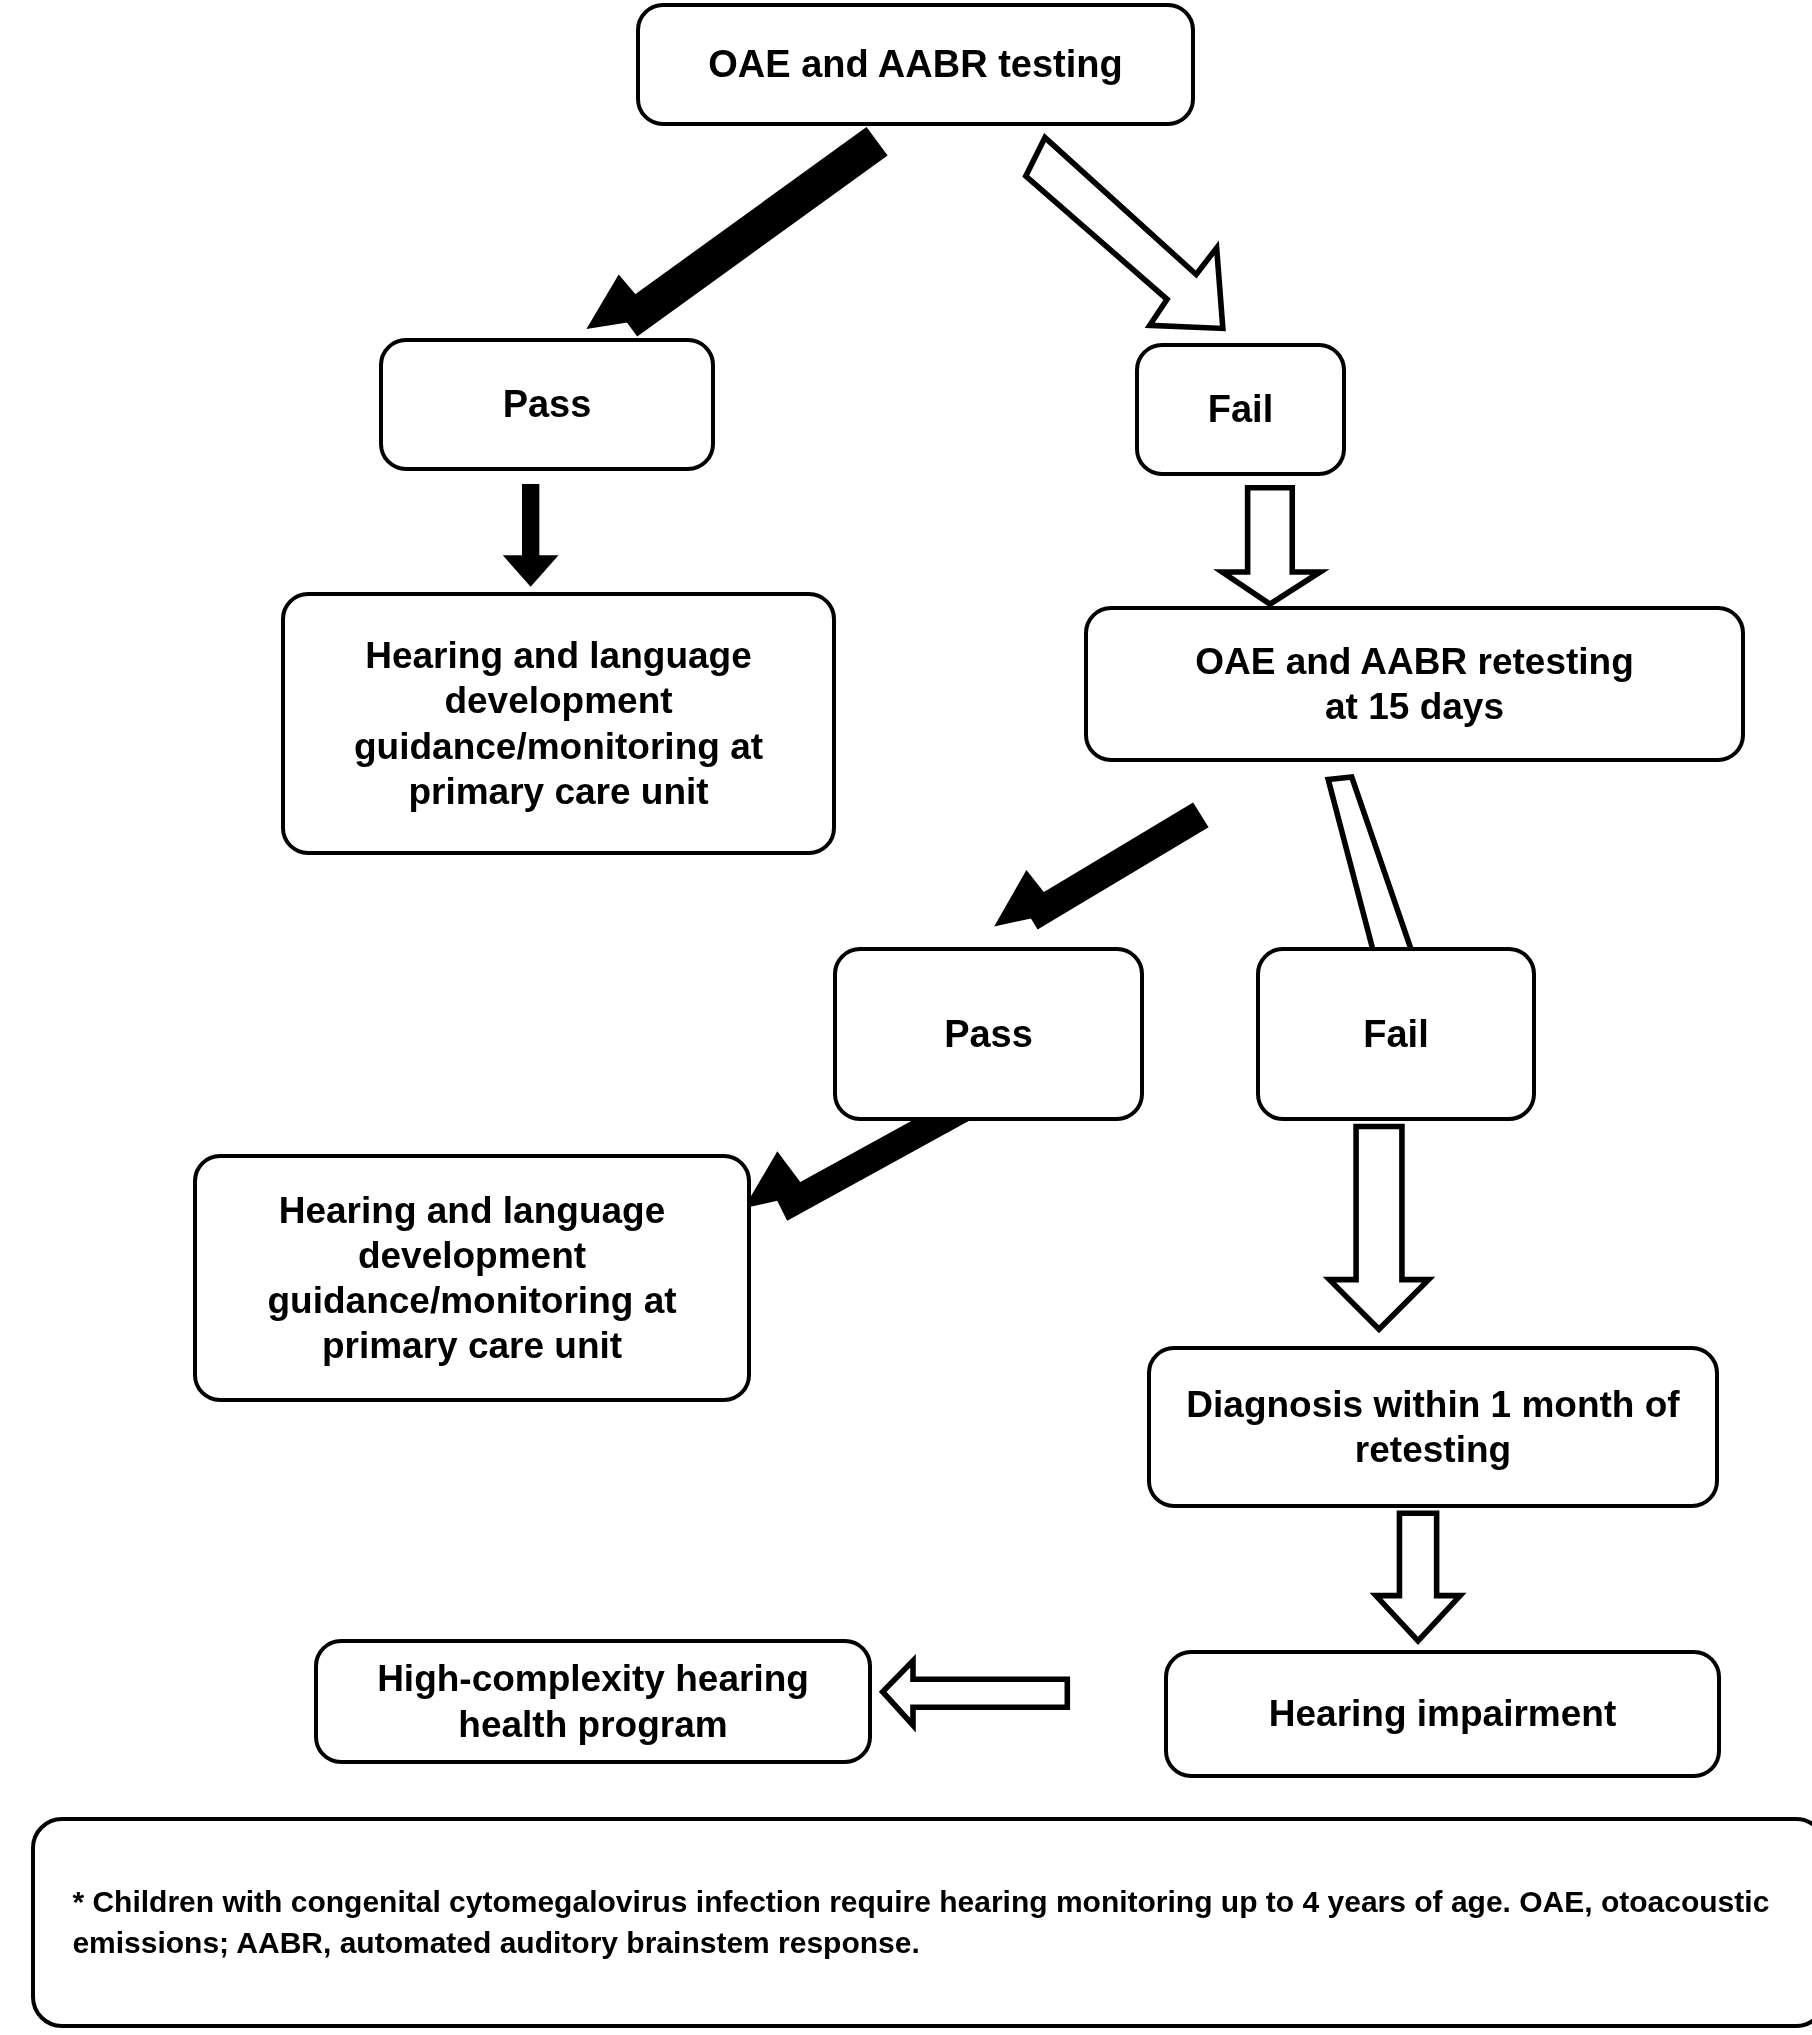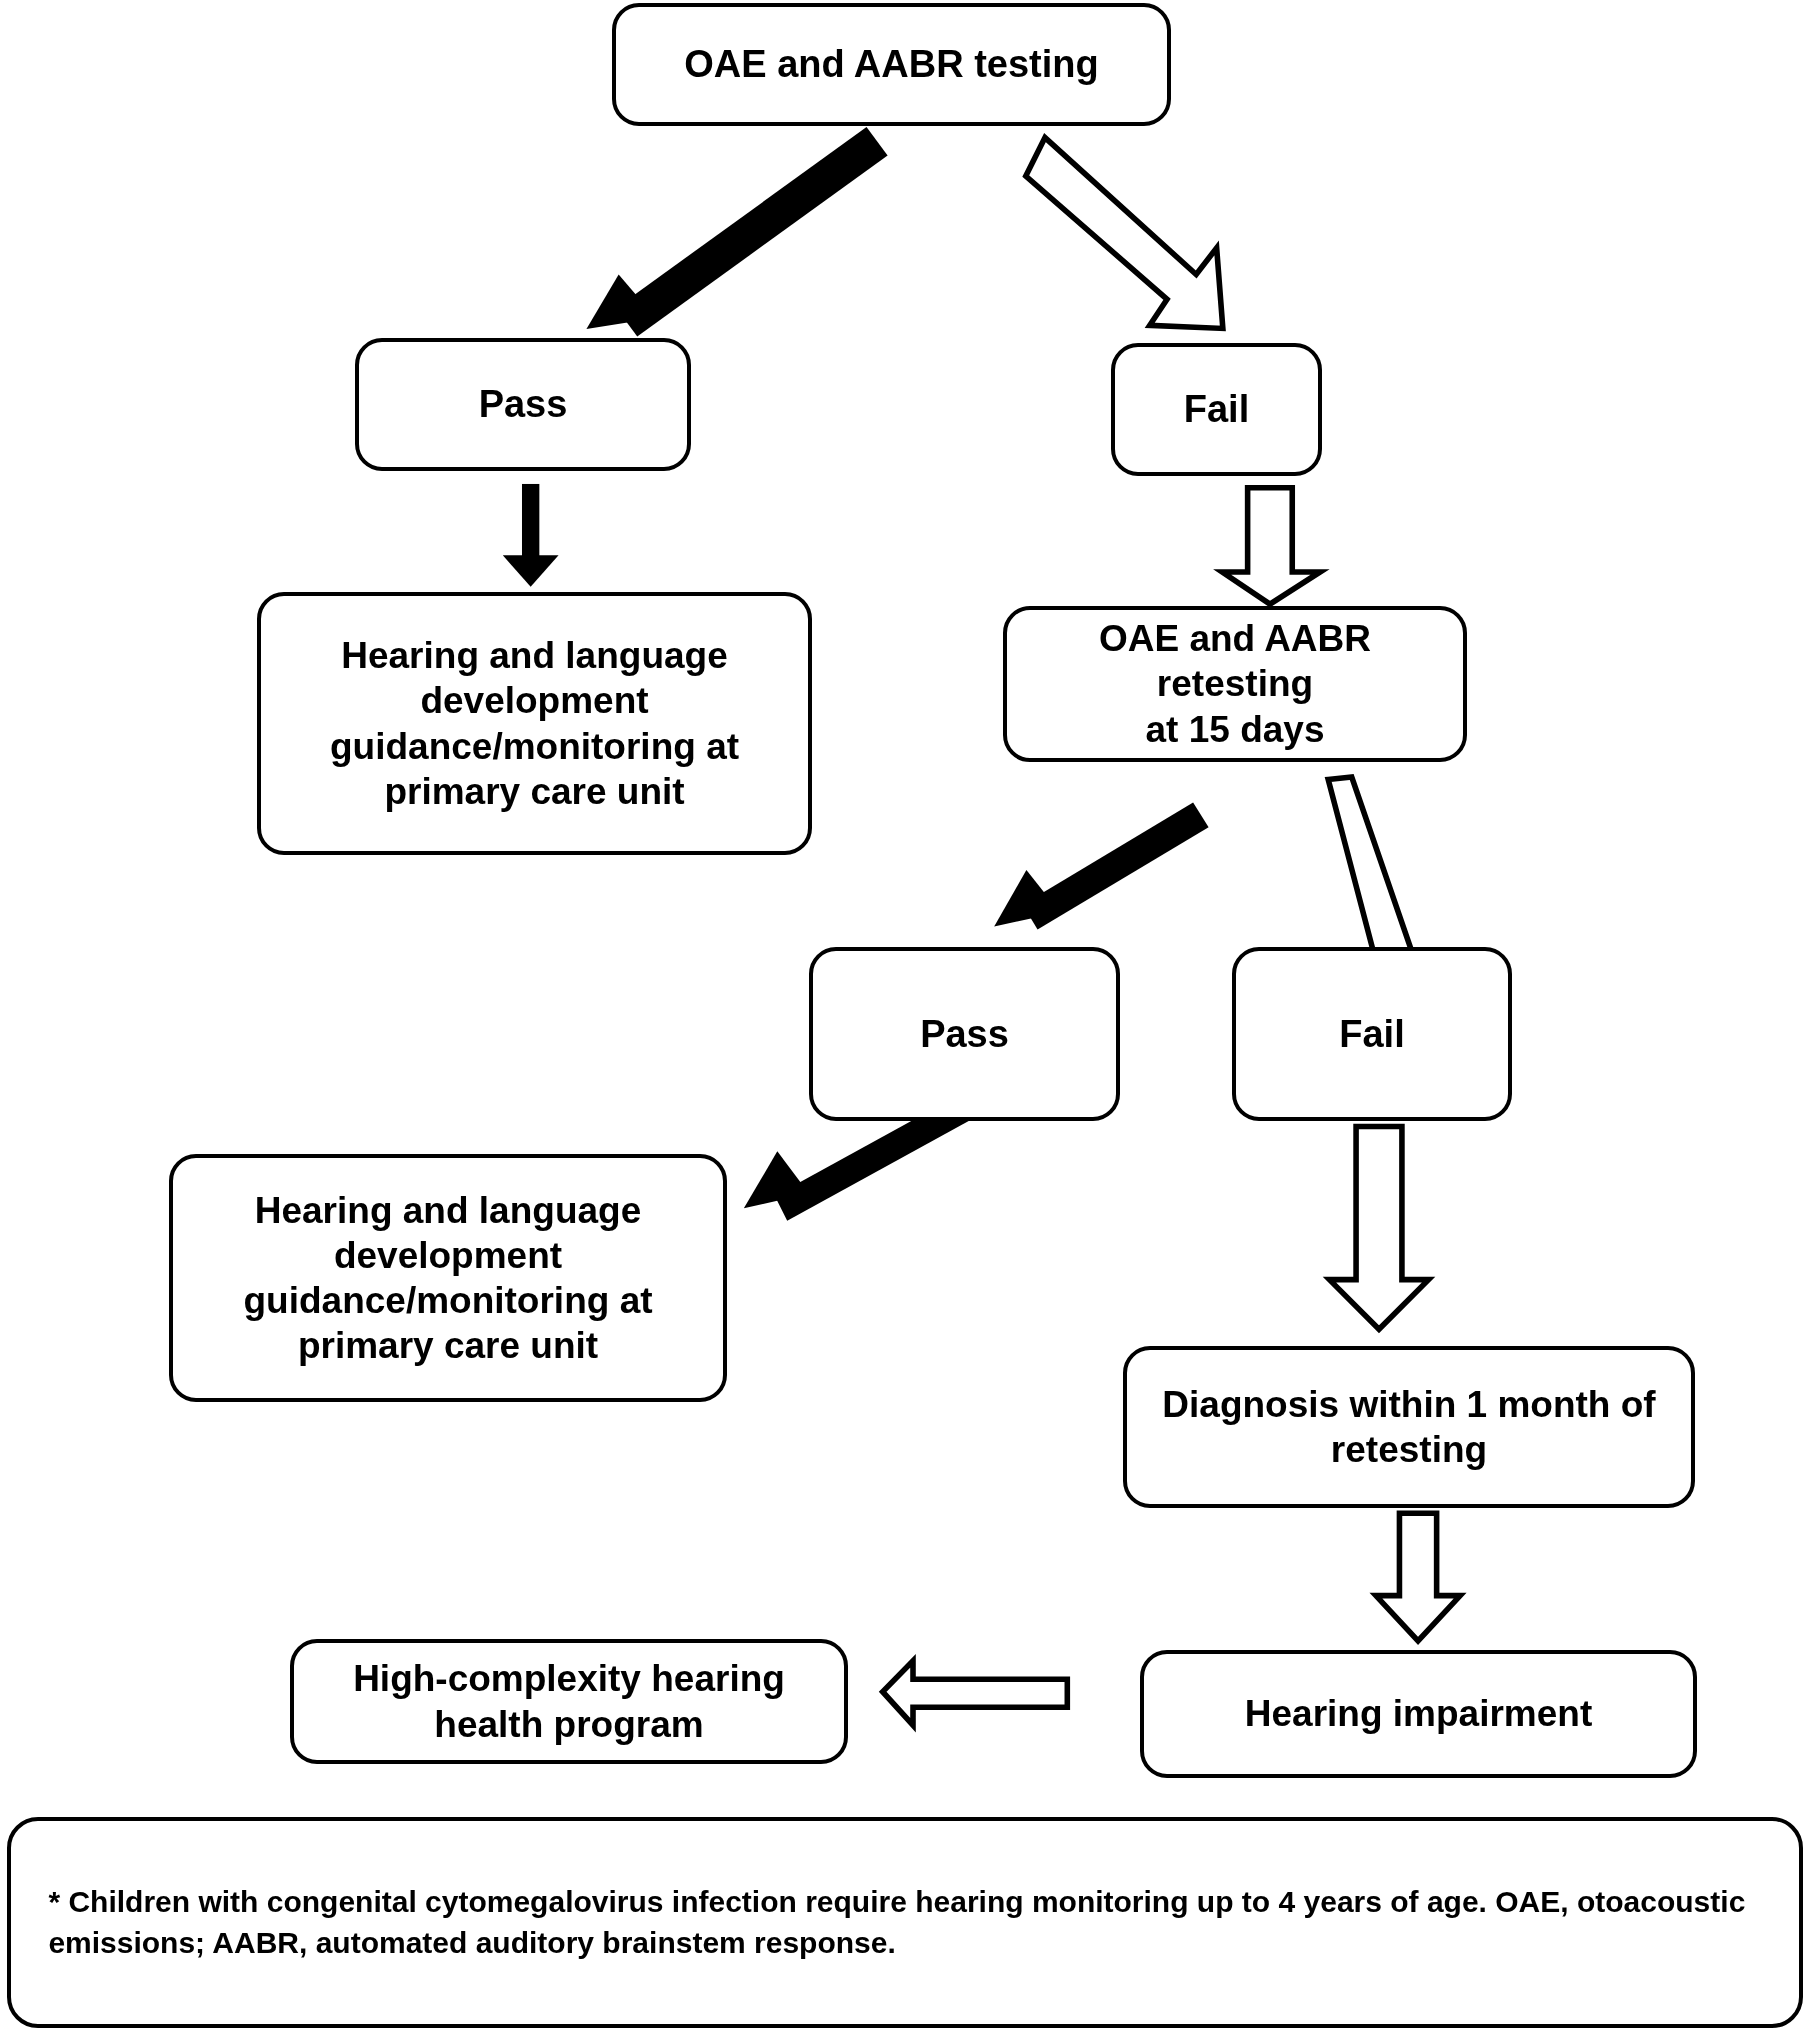--- a/index.html
+++ b/index.html
@@ -24,32 +24,33 @@
     border: 4.3px solid #000000;
     border-radius: 27px;
     display: flex;
     align-items: center;
     justify-content: center;
     text-align: center;
     font-weight: bold;
     color: #000000;
     line-height: 1.22;
     padding: 3.7px 11px;
+    margin-left: 24px;
   }
   .node .txt {
     white-space: pre-line;
     display: block;
     width: 100%;
   }
   
   #n-root       { left: 612px;  top: 3.1px;    width: 559px;  height: 123px; font-size: 38px; }
   #n-pass1      { left: 355px;  top: 338px;  width: 336px;  height: 133px; font-size: 38px; }
   #n-fail1      { left: 1111px; top: 343px;  width: 211px;  height: 133px; font-size: 38px; }
   #n-hear1      { left: 257px;  top: 592px;  width: 555px;  height: 263px; font-size: 37px; }
-  #n-retest     { left: 1003px; top: 606px;  width: 464px;  height: 156px; font-size: 37px; }
+  #n-retest     { left: 1060px; top: 606px;  width: 661px;  height: 156px; font-size: 37px; }
   #n-pass2      { left: 809px; top: 947px; width: 311px;  height: 174px; font-size: 38px; }
   #n-fail2      { left: 1232px; top: 947px; width: 280px;  height: 174px; font-size: 38px; }
   #n-hear2      { left: 169px;  top: 1154px; width: 558px;  height: 248px; font-size: 37px; }
   #n-diag       { left: 1123px; top: 1346px; width: 572px; height: 162px; font-size: 37px; }
   #n-prog       { left: 290px;  top: 1639px; width: 558px;  height: 125px; font-size: 37px; }
   #n-imp        { left: 1140px; top: 1650px; width: 557px;  height: 128px; font-size: 37px; }
   #n-note       { left: 7.4px;   top: 1817px; width: 1796px; height: 211px; font-size: 30px;
                   border-radius: 31px; padding: 0 37px; }
   #n-note .txt  { text-align: left; line-height: 1.35; }
 

